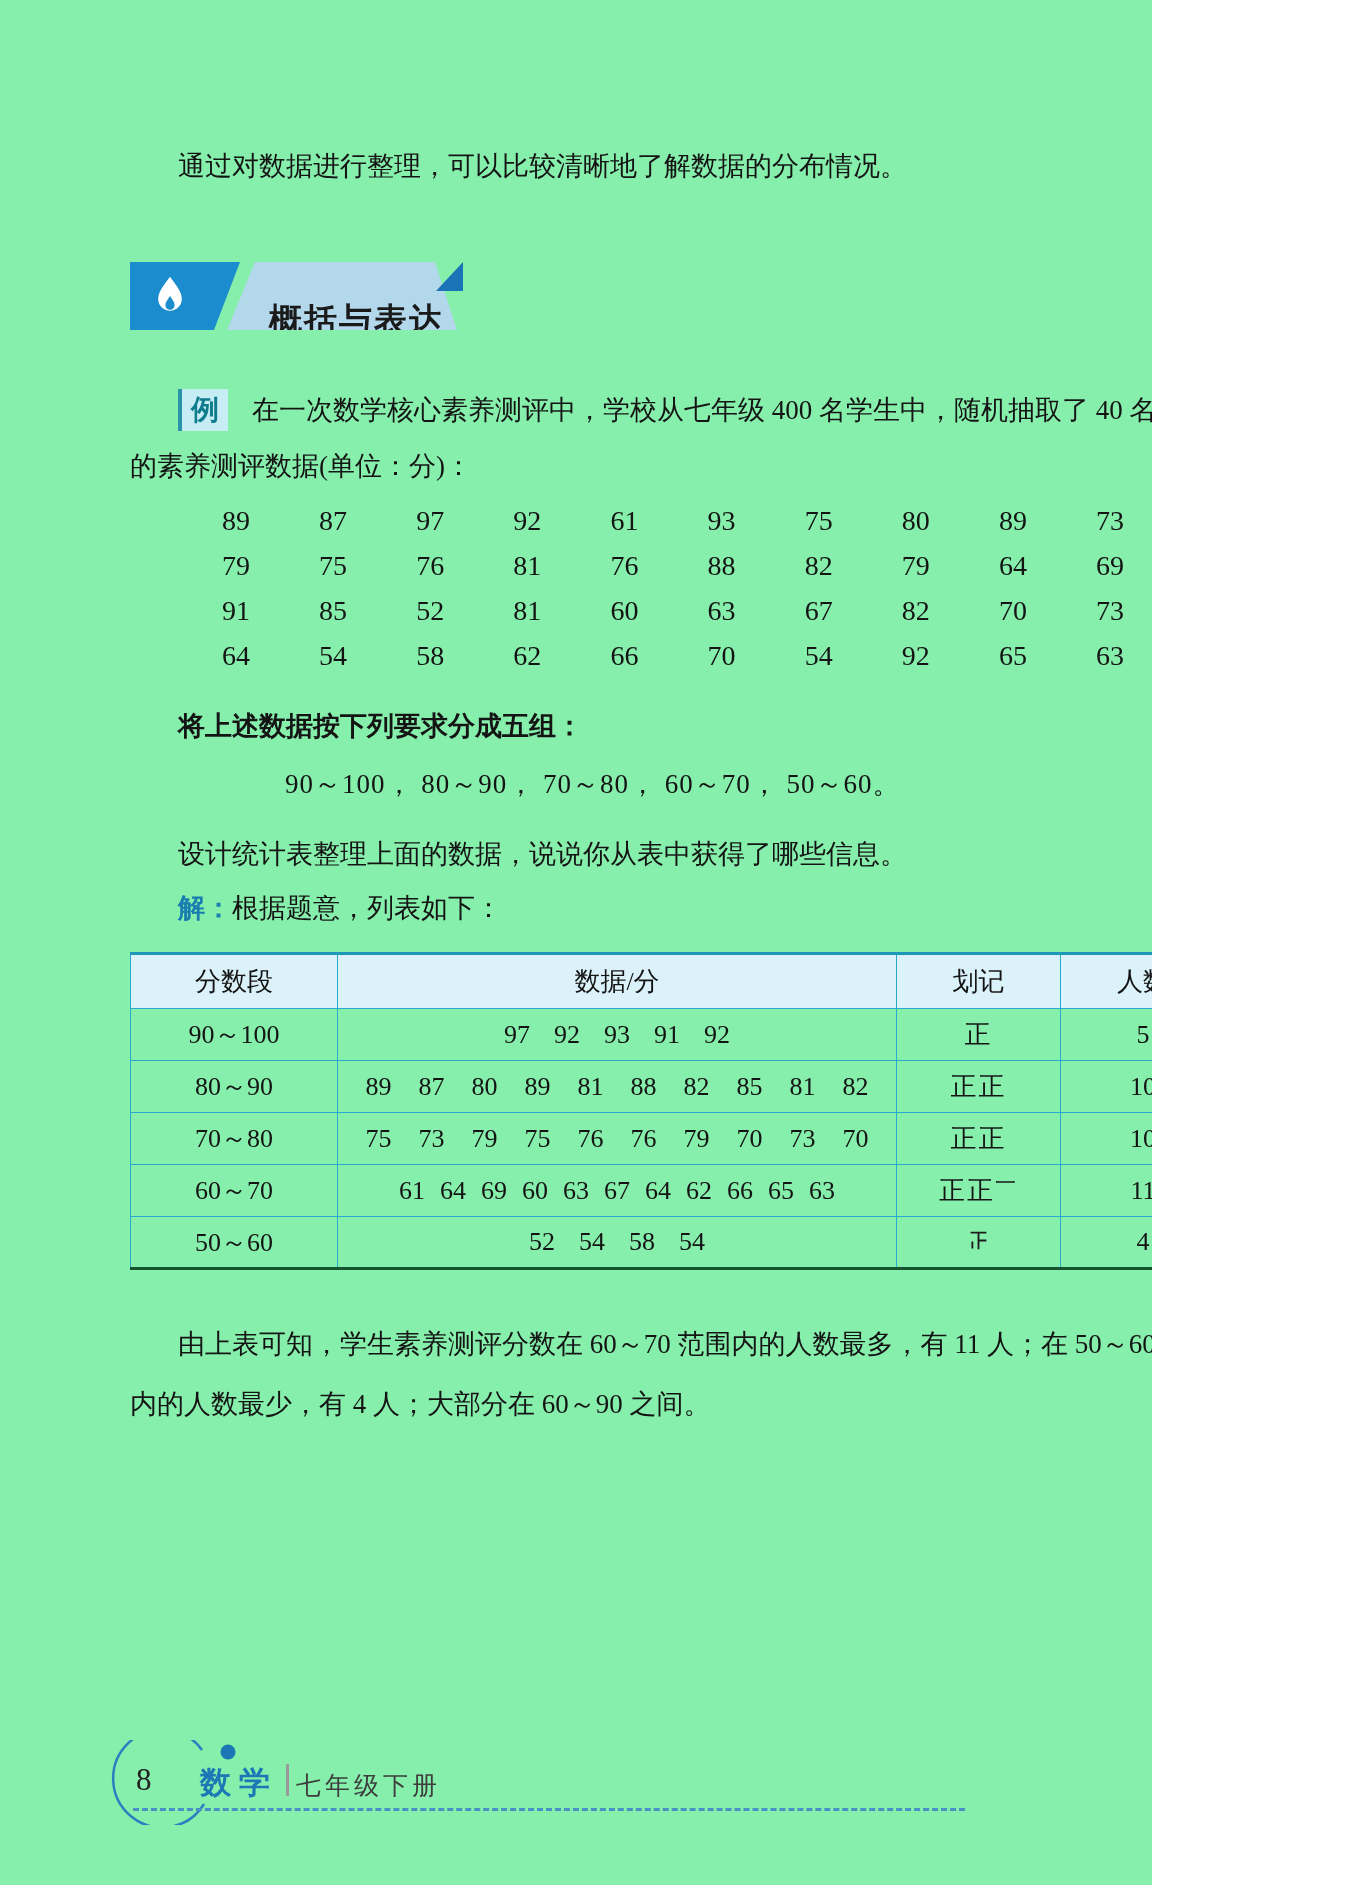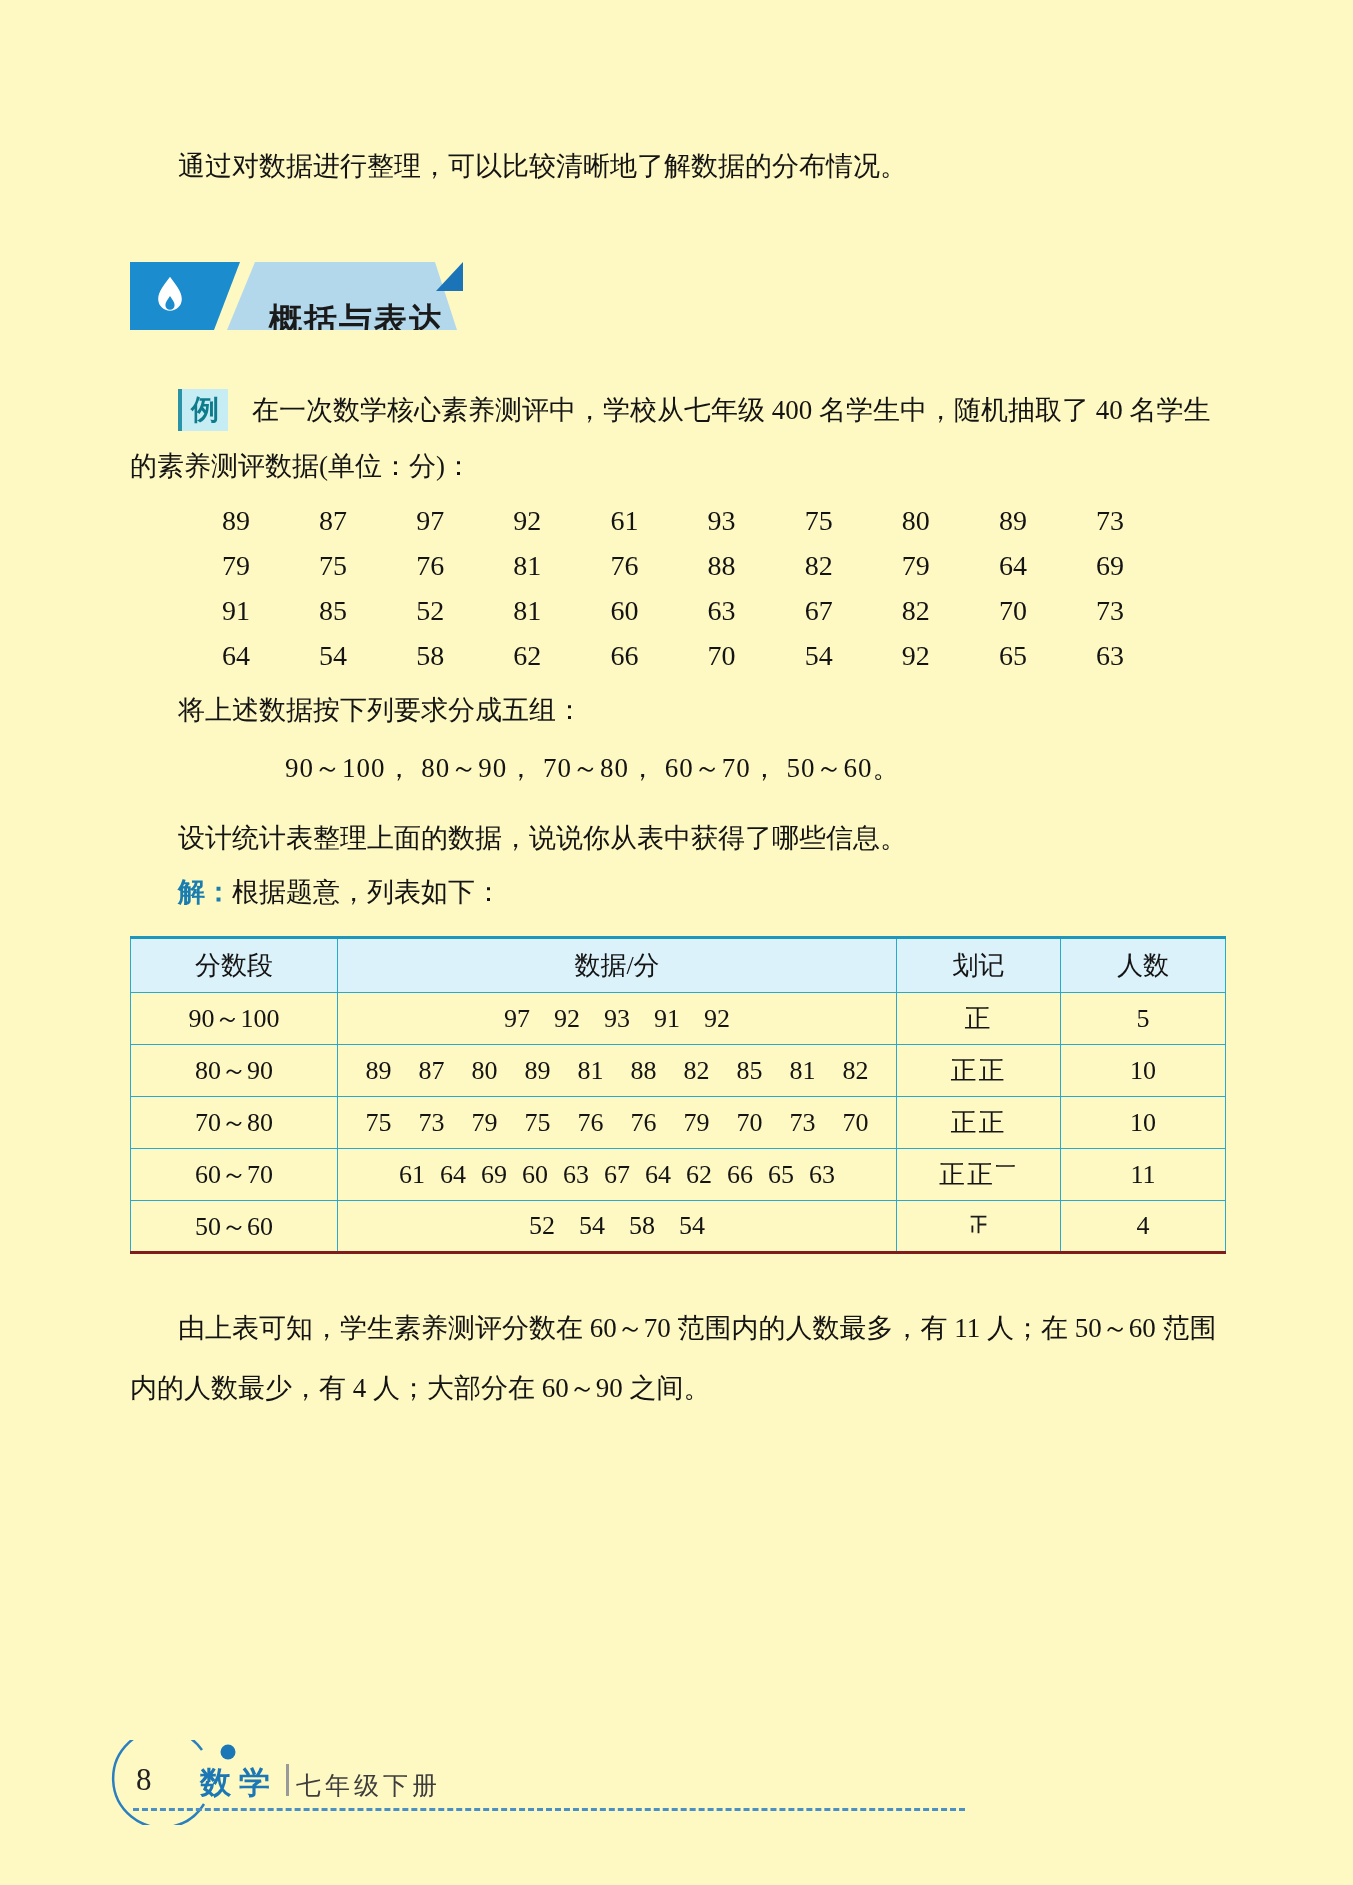--- a/index.html
+++ b/index.html
@@ -1,20 +1,20 @@
 <!DOCTYPE html>
 <html><head>
 <meta charset="utf-8">
 <style>
   * { box-sizing: border-box; }
   html,body { margin:0; padding:0; background:#ffffff; }
   .page {
     position: relative;
-    width: 1353px; height: 1885px;
-    background: #fef9c3;
+    width: 1152px; height: 1885px;
+    background: #86efac;
     font-family: "Liberation Serif", serif;
     color: #141414;
     overflow: hidden;
   }
   .content { position: absolute; left: 130px; top: 0; width: 1095px; }
 
   p { margin: 0; }
   .intro { padding-top: 146px; font-size: 27px; line-height: 40px; text-indent: 48px; }
 
   
@@ -57,31 +57,31 @@
     font-size: 28px; line-height: 42px; padding: 0 9px;
     margin-right: 24px; text-indent: 0; vertical-align: baseline;
     font-weight: bold;
   }
 
   
   .raw-grid { margin-top: 4px; padding-left: 76px; width: 1010px; }
   .grid-row { display: flex; justify-content: space-between; line-height: 45px; }
   .grid-num { font-size: 28px; width: 60px; text-align: center; }
 
-  .group-intro { margin-top: 10px; font-size: 27px; line-height: 44px; text-indent: 48px; }
+  .group-intro { margin-top: 26px; font-size: 27px; line-height: 44px; text-indent: 48px; font-weight: bold; }
   .groups-line { margin-top: 14px; font-size: 27px; line-height: 44px; padding-left: 155px; letter-spacing: 1px; }
   .design-prompt { margin-top: 26px; font-size: 27px; line-height: 44px; text-indent: 48px; }
   .solution-line { margin-top: 10px; font-size: 27px; line-height: 44px; text-indent: 48px; }
   .solution-label { color: #1a7db0; font-weight: bold; }
 
   
   table.stats {
     margin-top: 22px; width: 1095px;
     border-collapse: collapse; table-layout: fixed;
-    border-top: 3px solid #1e97bb; border-bottom: 3px solid #7f1d1d;
+    border-top: 3px solid #1e97bb; border-bottom: 3px solid #14532d;
   }
   table.stats th, table.stats td { border: 1px solid #2aa9cf; text-align: center; }
   table.stats th {
     height: 55px; background: #dcf2fa; font-weight: normal; font-size: 26px;
   }
   table.stats td { height: 52px; font-size: 26px; }
   .nums { display: flex; justify-content: center; align-items: center; gap: 24px; }
   .nums.wide { gap: 27px; }
   .nums.tight { gap: 15px; }
   .nums span { white-space: nowrap; }

